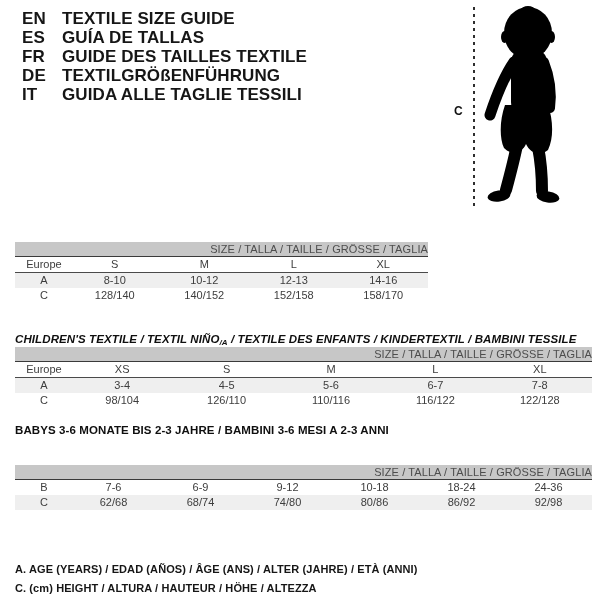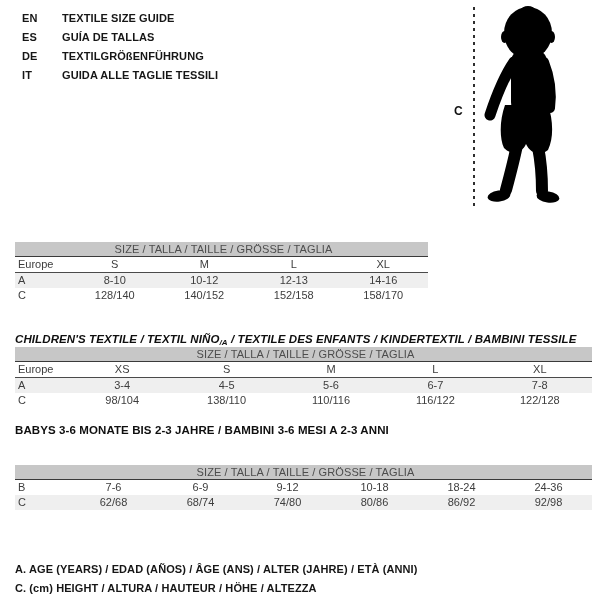--- a/index.html
+++ b/index.html
@@ -4,21 +4,21 @@
 <style>
   html,body { margin:0; padding:0; background:#ffffff; }
   .page {
     position:relative; width:600px; height:600px; background:#ffffff;
     font-family:"Liberation Sans", sans-serif; overflow:hidden;
     -webkit-font-smoothing:antialiased;
   }
 
   
   .lang-list { position:absolute; left:22px; top:9px; }
-  .lang-row { display:flex; line-height:19px; font-weight:bold; font-size:11px; color:#161616; letter-spacing:0.1px; }
+  .lang-row { display:flex; line-height:19px; font-weight:bold; font-size:17px; color:#161616; letter-spacing:0.1px; }
   .lang-code { width:40px; flex:0 0 40px; }
   .lang-label { white-space:nowrap; }
 
   
   .baby-svg { position:absolute; left:483px; top:5px; }
   .height-line {
     position:absolute; left:473px; top:7px; width:2px; height:199px;
     background-image:repeating-linear-gradient(to bottom, #2e2e2e 0 3px, transparent 3px 7px);
   }
   .height-label { position:absolute; left:454px; top:104px; font-weight:bold; font-size:12px; color:#111; }
@@ -29,26 +29,26 @@
     letter-spacing:0.1px; white-space:nowrap; line-height:14.5px;
   }
   .title-sub { font-size:8px; vertical-align:-2px; }
 
   
   table.size {
     position:absolute; left:15px; border-collapse:collapse; table-layout:fixed;
     font-size:11px; color:#3d3d3d;
   }
   table.size th {
-    background:#c7c7c7; color:#4d4d4d; font-weight:normal; text-align:center;
+    background:#c7c7c7; color:#4d4d4d; font-weight:normal; text-align:right;
     padding:0 0 0 4px; height:14px; font-size:11px; line-height:14px;
     border-bottom:1px solid #3a3a3a; letter-spacing:0.1px;
   }
   table.size td { height:15px; padding:0; text-align:center; line-height:15px; white-space:nowrap; }
-  table.size td.lbl { text-align:left; padding-left:3px; }
+  table.size td.lbl { text-align:center; padding-left:3px; }
   table.size tr.hd td { border-bottom:1px solid #4a4a4a; }
   table.size tr.shade td { background:#efefef; }
   .t1 { width:413px; top:242px; }
   .t2 { width:577px; top:347px; }
   .t3 { width:577px; top:465px; }
   .tt1 { top:217px; }
   .tt2 { top:332px;font-style:italic; }
   .tt3 { top:423px; }
 
   
@@ -61,20 +61,24 @@
 <div class="page">
 
   <div class="lang-list">
     <div class="lang-row">
       <span class="lang-code">EN</span>
       <span class="lang-label">TEXTILE SIZE GUIDE</span>
     </div>
     <div class="lang-row">
       <span class="lang-code">ES</span>
       <span class="lang-label">GUÍA DE TALLAS</span>
+    </div>
+    <div class="lang-row">
+      <span class="lang-code">FR</span>
+      <span class="lang-label">GUIDE DES TAILLES TEXTILE</span>
     </div>
     <div class="lang-row">
       <span class="lang-code">DE</span>
       <span class="lang-label">TEXTILGRÖßENFÜHRUNG</span>
     </div>
     <div class="lang-row">
       <span class="lang-code">IT</span>
       <span class="lang-label">GUIDA ALLE TAGLIE TESSILI</span>
     </div>
   </div>
@@ -170,21 +174,21 @@
         <td class="lbl">A</td>
         <td>3-4</td>
         <td>4-5</td>
         <td>5-6</td>
         <td>6-7</td>
         <td>7-8</td>
       </tr>
       <tr>
         <td class="lbl">C</td>
         <td>98/104</td>
-        <td>138/110</td>
+        <td>126/110</td>
         <td>110/116</td>
         <td>116/122</td>
         <td>122/128</td>
       </tr>
     </tbody>
   </table>
 
   <div class="tbl-title tt3">
     <div>BABYS 3-6 MONATE BIS 2-3 JAHRE / BAMBINI 3-6 MESI A 2-3 ANNI</div>
   </div>

